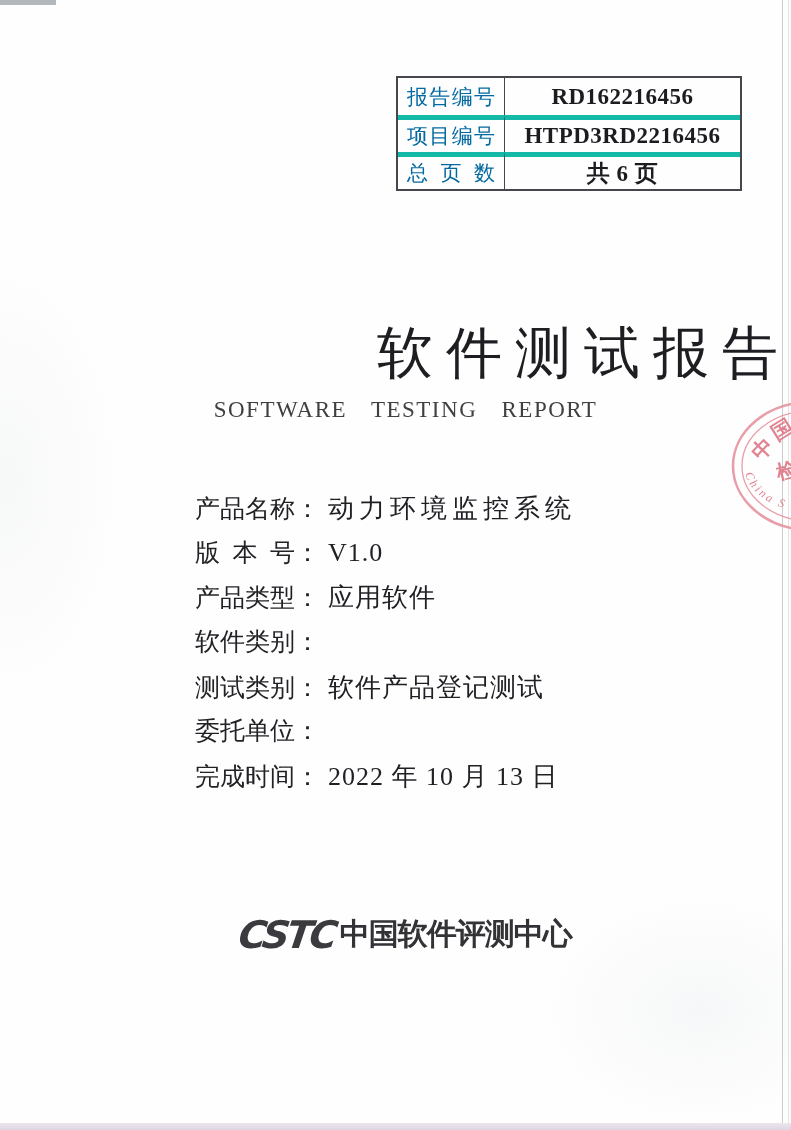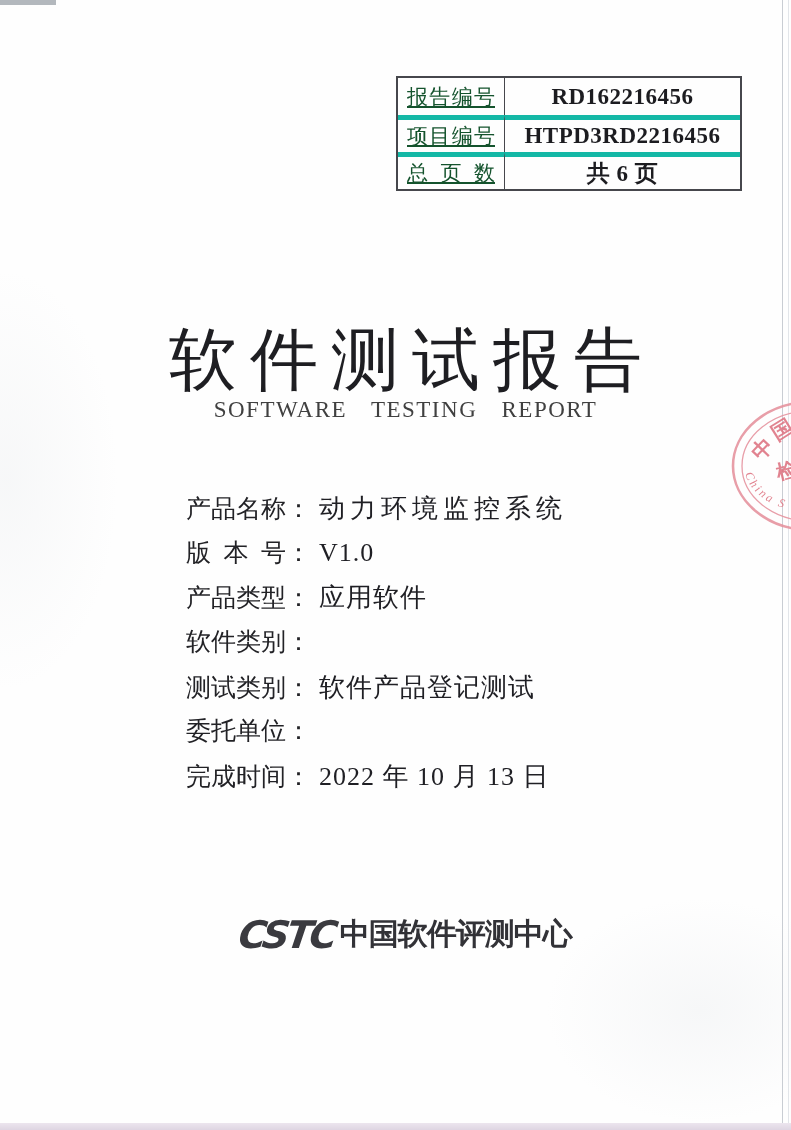--- a/index.html
+++ b/index.html
@@ -32,40 +32,40 @@
   }
   .meta-cell {
     height:37px; display:flex; align-items:center; justify-content:center;
     border-top:5px solid #14b8a6;
   }
   .meta-cell.r0 { border-top:none; }
   .meta-cell.val { border-left:1px solid #46474c; }
   .meta-label-text {
     display:inline-block; width:88px;
     text-align:justify; text-align-last:justify;
-    font-size:21px; color:#14532d;text-decoration:underline;
+    font-size:21px; color:#0369a1;
   }
   .meta-value-text { font-weight:bold; font-size:23px; color:#1c1c20; letter-spacing:.5px; }
 
   
   .title {
     position:absolute; left:20px; width:771px; top:321px;
-    text-align:center; font-size:68px; line-height:1.15;
+    text-align:right; font-size:56px; line-height:1.15;
     letter-spacing:13px; text-indent:13px;
     color:#1e1e22; font-weight:500;
   }
   .subtitle {
     position:absolute; left:20px; width:771px; top:397px;
     text-align:center; font-size:23px; letter-spacing:1.5px; word-spacing:17px;
     color:#404040;
   }
 
   
   .fields { position:absolute; left:186px; top:491px; }
-  .field-row { display:flex; align-items:baseline; height:44.7px; }
+  .field-row { display:flex; align-items:baseline; height:44.7px;margin-left:9px; }
   .field-label {
     display:inline-block; width:100px;
     text-align:justify; text-align-last:justify;
     font-size:25px; color:#222226;
   }
   .field-colon { font-size:25px; margin-right:8px; color:#222226; }
   .field-value { font-size:26px; letter-spacing:1px; color:#1f1f24; }
   .field-row:first-child .field-value { letter-spacing:5px; }
 
   

